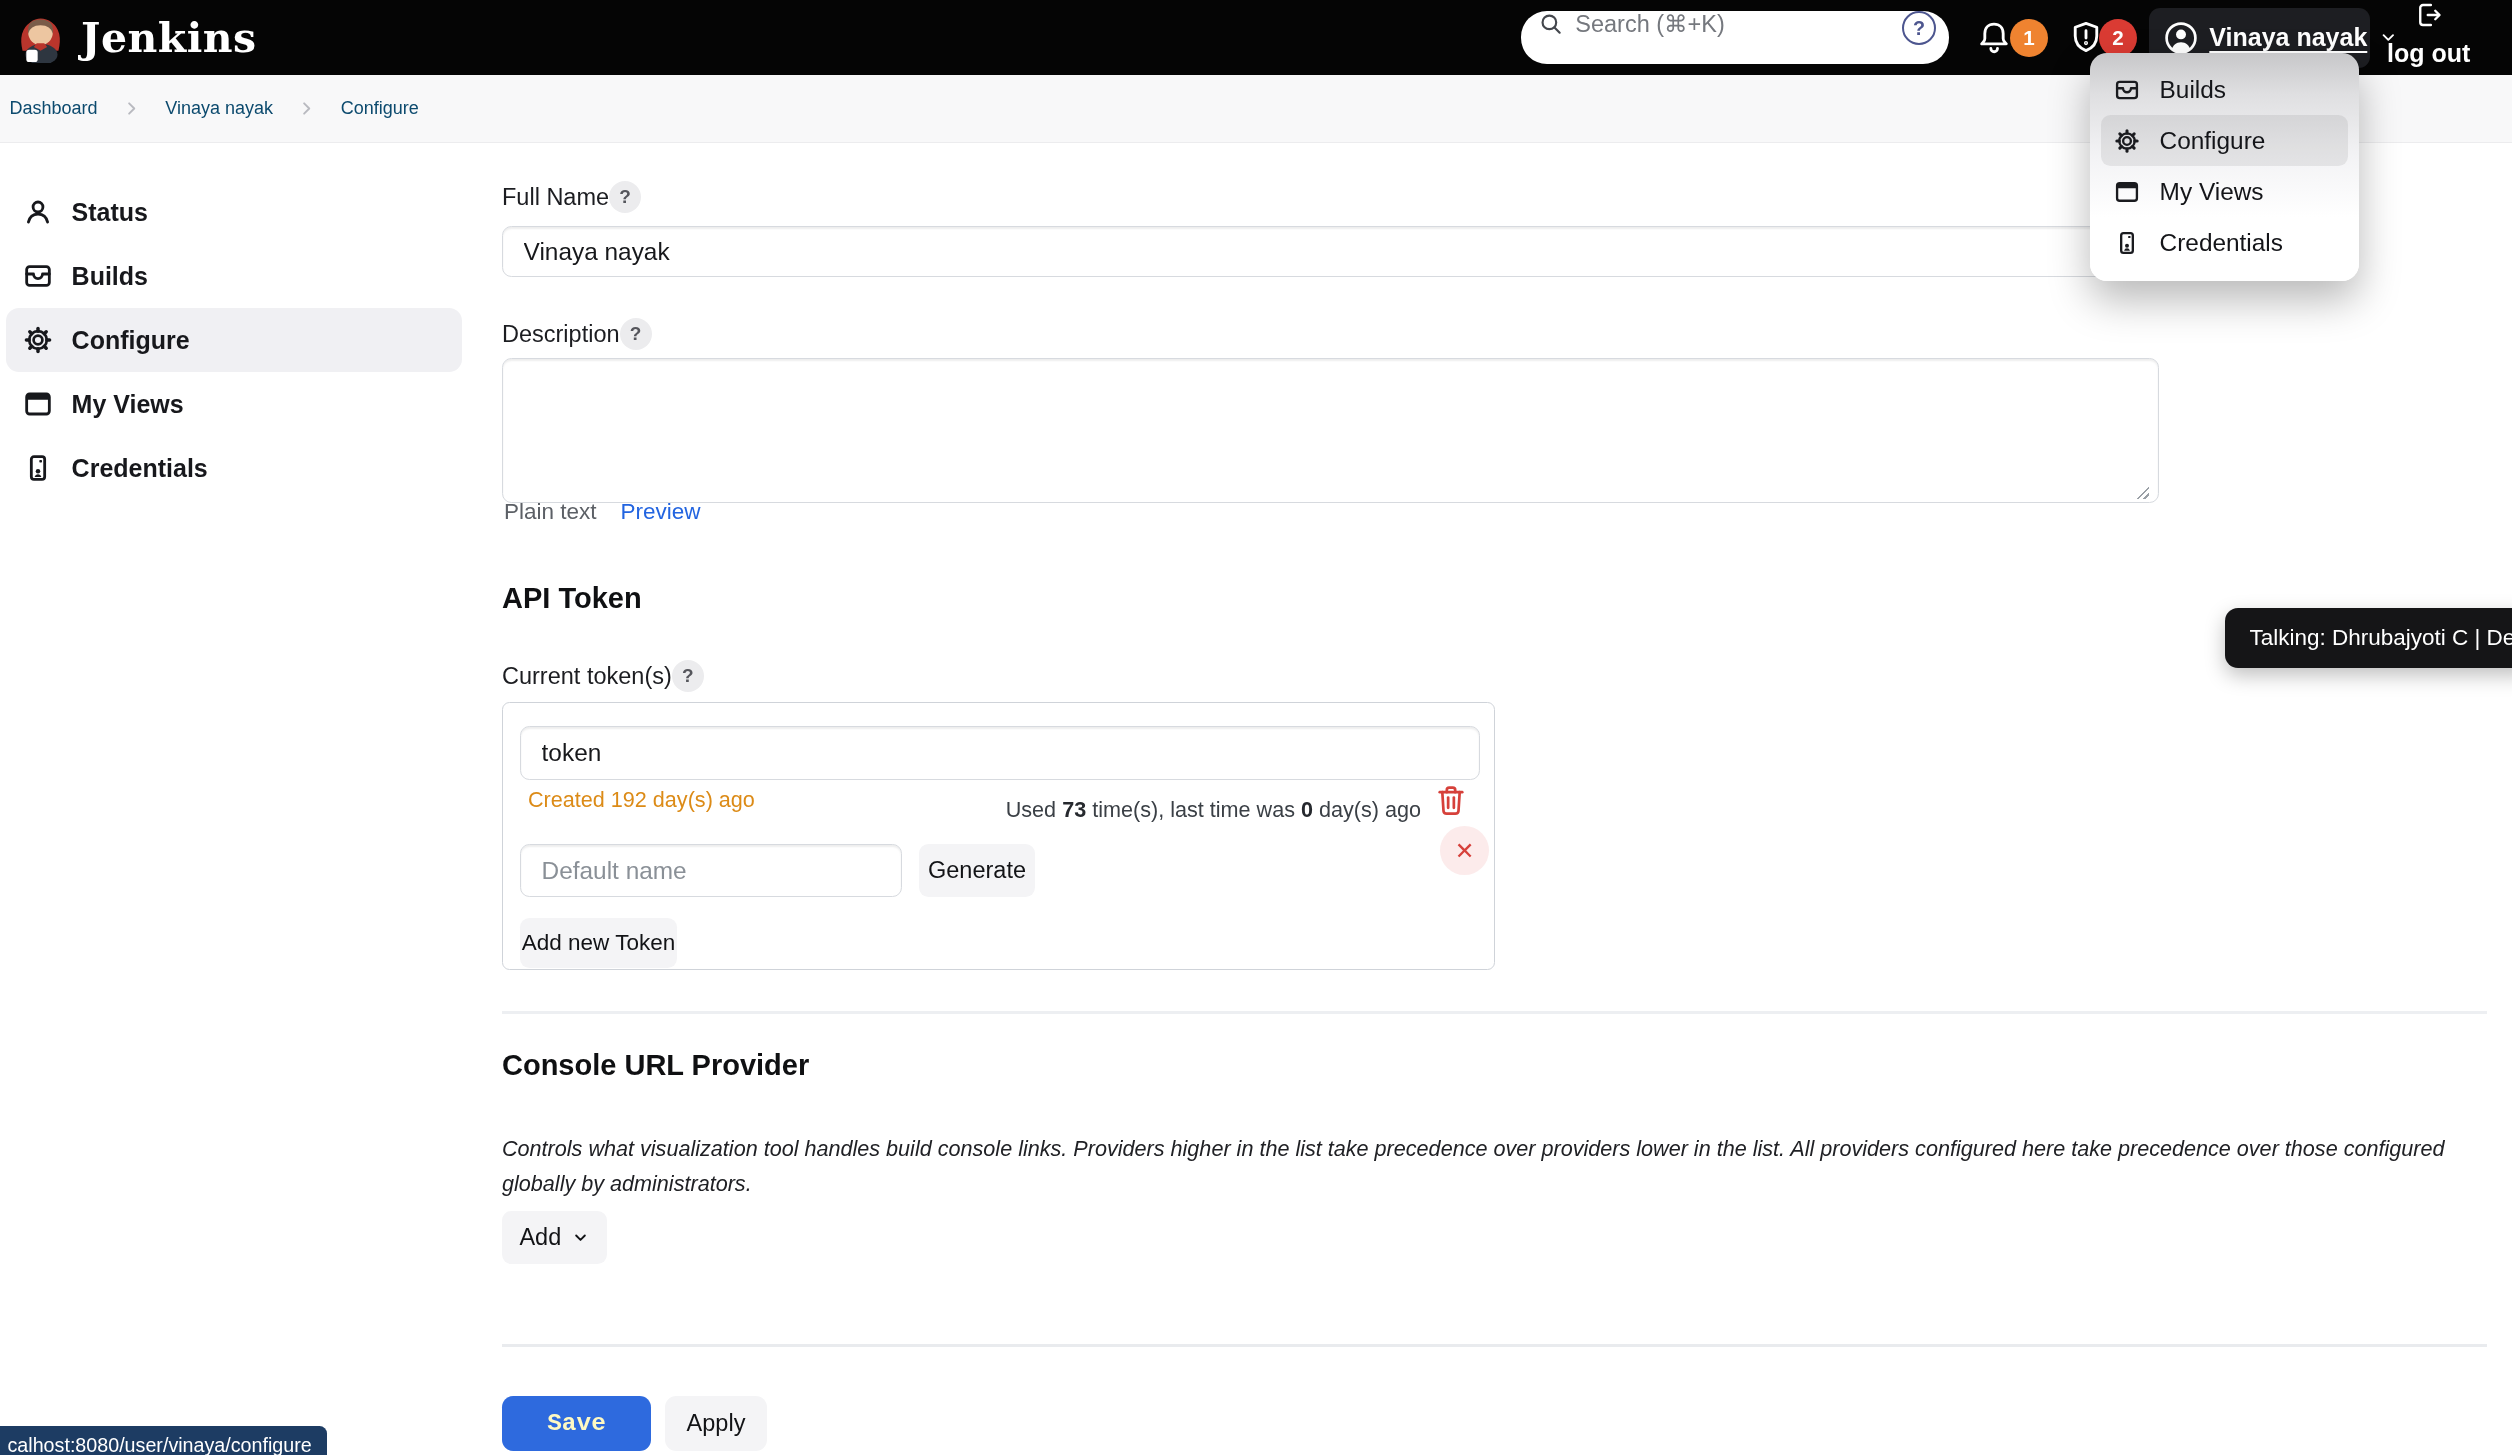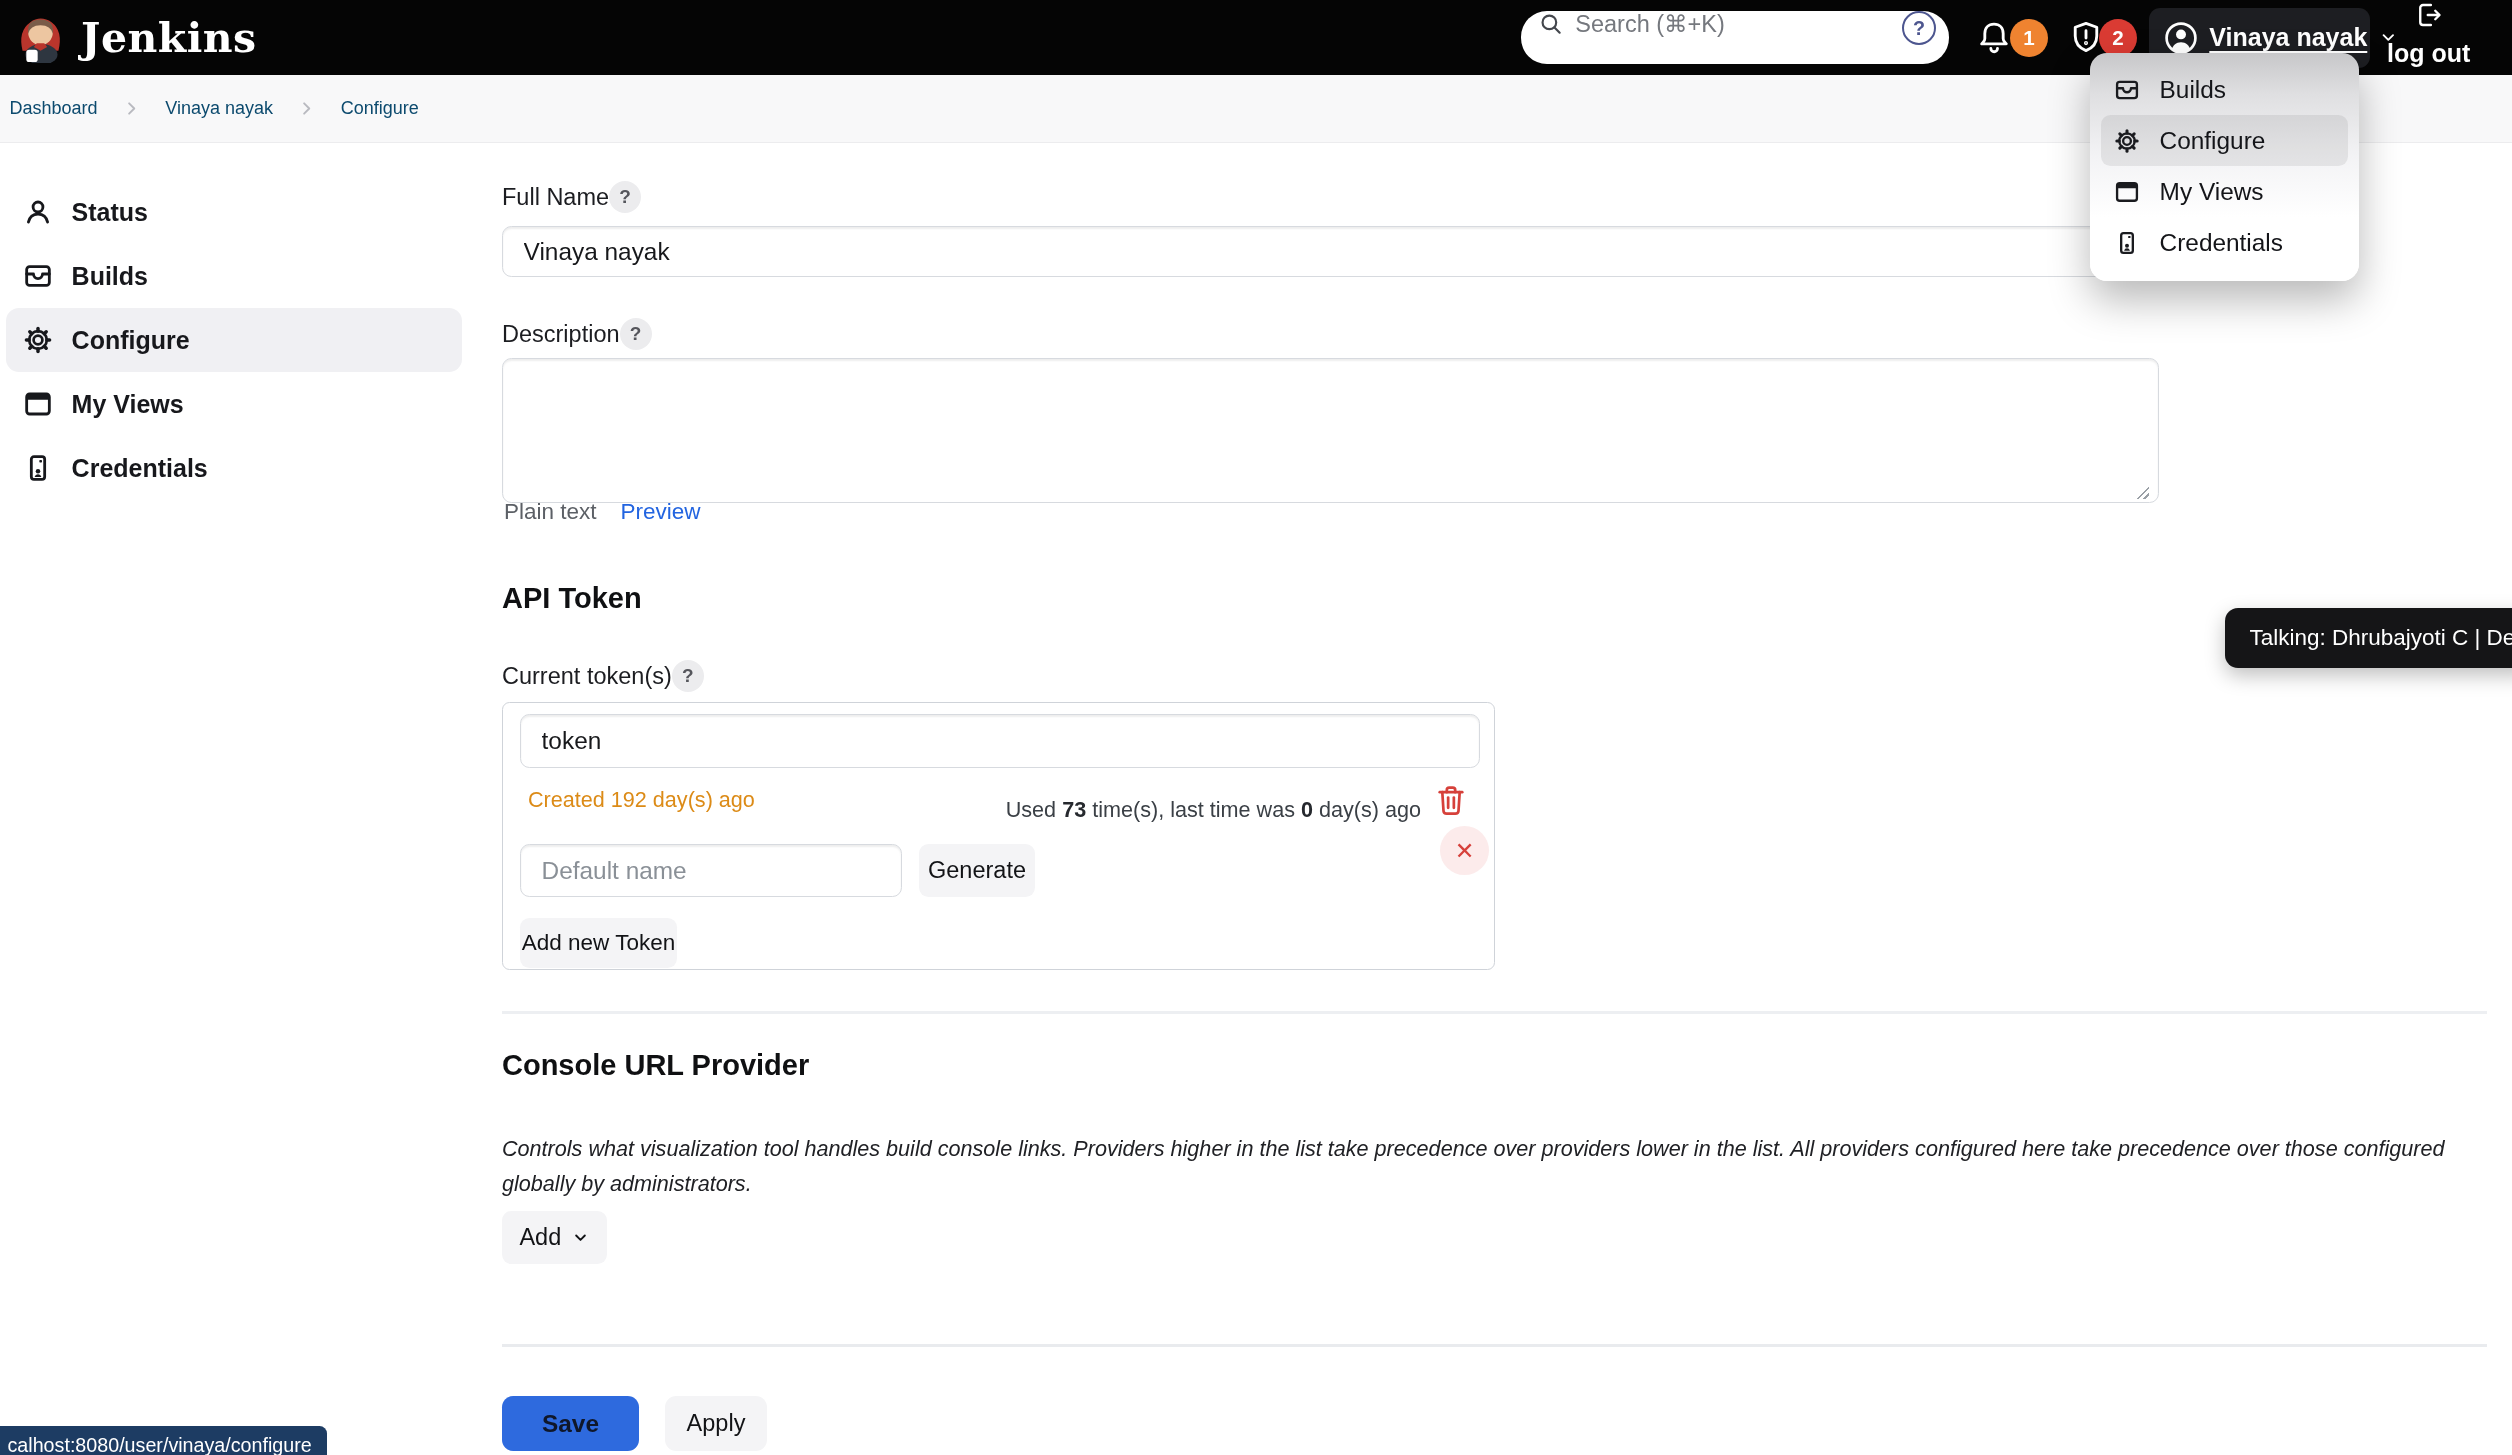--- a/index.html
+++ b/index.html
@@ -57,39 +57,39 @@
   #desc-area { position:absolute; left:0; top:215px; width:1657px; height:145px; border:1.9px solid #d7dadf; border-radius:9.4px; box-shadow:inset 0 1.9px 1.9px rgba(0,0,0,.07); resize:none; padding:13px 19px; font-size:24.4px; outline:none; font-family:"Liberation Sans", sans-serif;}
   .resize-grip { position:absolute; left:1632px; top:341px; width:15px; height:15px;
      background:repeating-linear-gradient(135deg, transparent 0 2.8px, #9aa0a6 2.8px 4.7px); clip-path:polygon(100% 0,100% 100%,0 100%); }
   .mode-row { position:absolute; left:1.9px; top:356px; display:flex; gap:24px; align-items:center; }
   .mode-static { font-size:22.5px; color:#5c6066; }
   .mode-link { font-size:22.5px; color:#2264e0; }
   .section-h { position:absolute; font-size:29px; font-weight:700; color:#0f1012; }
   #api-h { top:439px; }
   #curtok-row { top:517px; }
   .token-box { position:absolute; left:0; top:559px; width:993px; height:268px; border:1.9px solid #cfd3d9; border-radius:7.5px; background:#fff; }
-  #token-input { position:absolute; left:17px; top:11px; width:960px; height:54px; }
+  #token-input { position:absolute; left:17px; top:23px; width:960px; height:54px; }
   .created { position:absolute; left:25px; top:84px; font-size:21.6px; color:#dc8b17; }
   .used { position:absolute; right:73px; top:94px; font-size:21.6px; color:#3b4046; }
   .used b { font-weight:700; color:#26292e; }
   .trash-btn { position:absolute; left:930px; top:79px; width:36px; height:36px; color:#d6413b; background:none; border:none; }
   .trash-btn svg { width:36px; height:36px; }
   #newtok-input { position:absolute; left:17px; top:141px; width:382px; height:53px; }
   .gray-btn { background:#f4f4f6; border:none; border-radius:9.4px; font-size:23.5px; font-weight:500; color:#121316; display:flex; align-items:center; justify-content:center; font-family:"Liberation Sans", sans-serif;}
   #generate-btn { position:absolute; left:416px; top:141px; width:116px; height:53px; }
   .xcircle { position:absolute; left:937px; top:123px; width:49px; height:49px; border-radius:50%; background:#fcebeb; color:#d6413b; font-size:23.5px; display:flex; align-items:center; justify-content:center; border:none; }
   #addtok-btn { position:absolute; left:17px; top:215px; width:157px; height:50px; font-size:22.5px; }
   .divider { position:absolute; left:0; width:1985px; height:2.8px; background:#edeff2; }
   #div1 { top:868px; }
   #console-h { top:906px; }
   .para { position:absolute; left:0; top:988px; width:1989px; font-size:21.6px; line-height:35px; color:#202125;font-style:italic; }
   #addprov-btn { position:absolute; left:0; top:1068px; width:105px; height:53px; gap:9.4px; }
   #addprov-btn svg { width:19px; height:19px; }
   #div2 { top:1201px; background:#e9ebee; }
-  #save-btn { position:absolute; left:0; top:1253px; width:137px; height:55px; background:#2e6ade; color:#0f172a; border:none; border-radius:11.3px; font-size:24.4px; font-weight:700; font-family:Liberation Sans, sans-serif;}
+  #save-btn { position:absolute; left:0; top:1253px; width:149px; height:55px; background:#2e6ade; color:#fef9c3; border:none; border-radius:11.3px; font-size:24.4px; font-weight:700; font-family:Liberation Mono, monospace;}
   #apply-btn { position:absolute; left:163px; top:1253px; width:102px; height:55px; border-radius:11.3px; }
 
   
   .talking-tip { position:absolute; left:2225px; top:608px; height:60px; width:310px; background:#151517; border-radius:13px; color:#fff; font-size:22.5px; display:flex; align-items:center; padding:0 24.4px; white-space:nowrap; z-index:40; box-shadow:0 7.5px 20.6px rgba(0,0,0,.25); }
   .status-url { position:absolute; left:-7.5px; top:1426px; height:38px; background:#1d3c63; border-radius:0 7.5px 0 0; color:#fff; font-size:19.7px; display:flex; align-items:center; padding:0 15px; z-index:60; white-space:nowrap; }
 
   svg { display:block; }
 </style>
 </head>
 <body>

